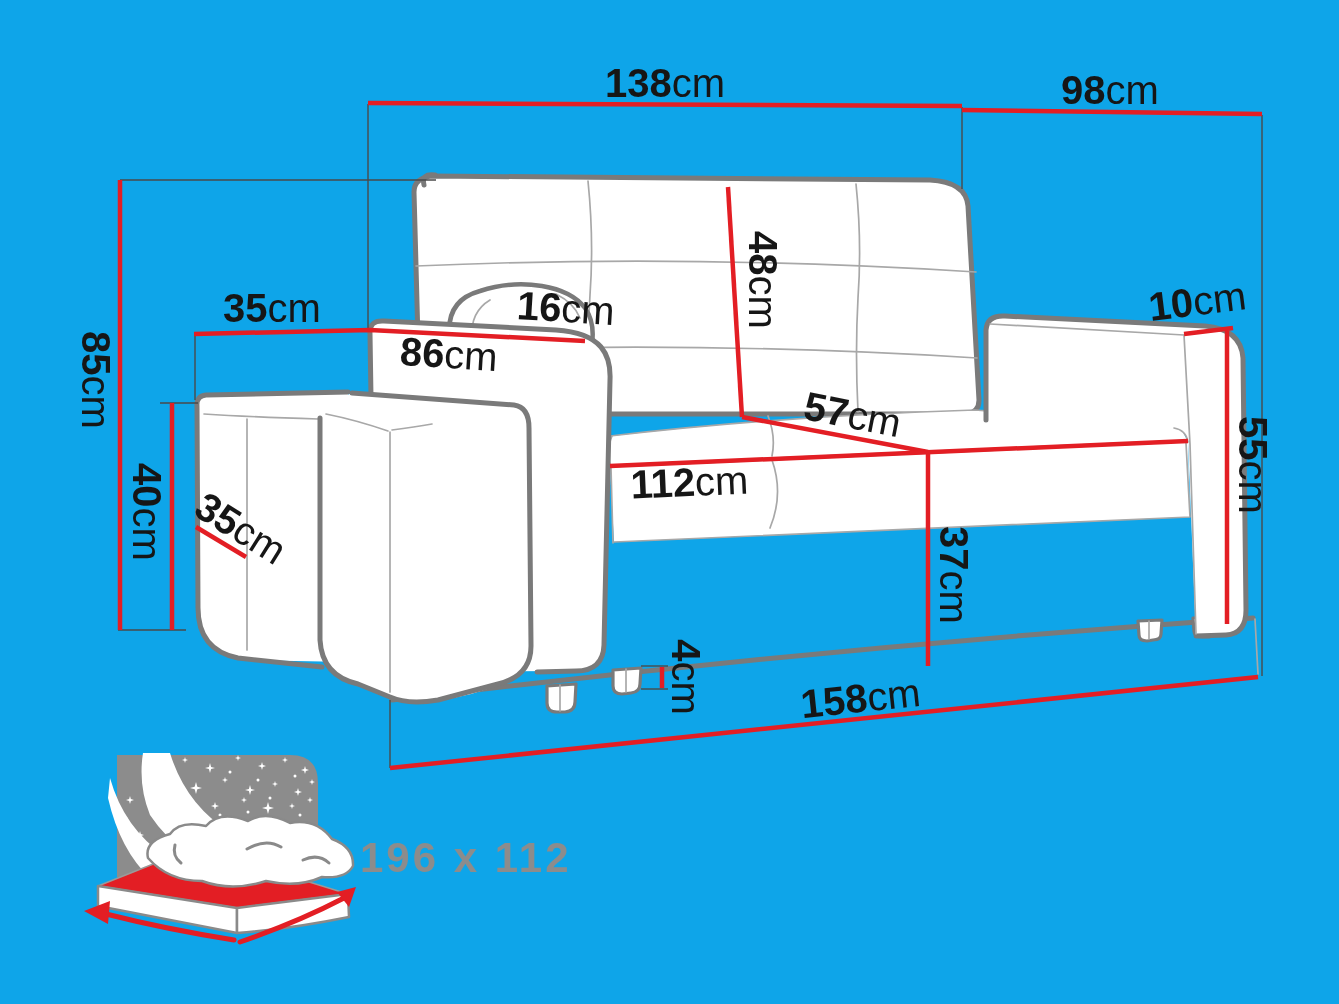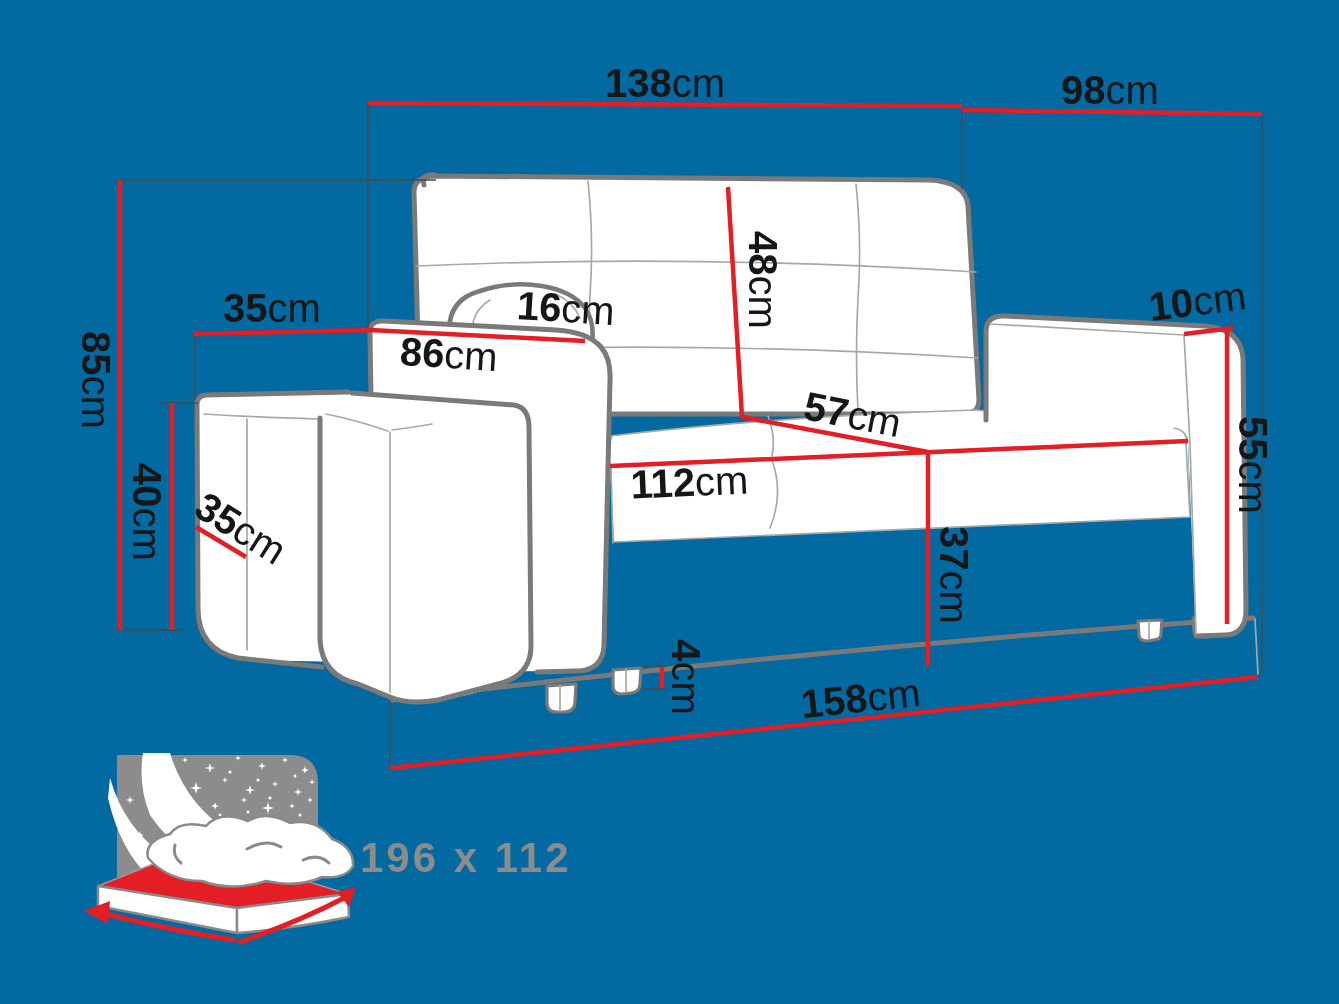--- a/index.html
+++ b/index.html
@@ -1,16 +1,16 @@
 <!DOCTYPE html>
 <html style="--red: #e31e24; --sofa-line: #7a7a7a; --seam-line: #a8a8a8; --ext-line: #4a4a4a; --label-color: #161616; --icon-gray: #8c8c8c;"><head>
 <meta charset="utf-8">
 <style>
   html,body{margin:0;padding:0;background:#fff;}
-  .stage{position:relative;width:1339px;height:1004px;background:#0369a1;overflow:hidden;}
+  .stage{position:relative;width:1339px;height:1004px;background:#0ea5e9;overflow:hidden;}
   svg{display:block;}
   .red-line{stroke:var(--red,#e31e24);stroke-width:4.5;fill:none;stroke-linecap:butt;}
   .ext-line{stroke:var(--ext-line,#4a4a4a);stroke-width:1.4;fill:none;}
   .outline{fill:#fff;stroke:var(--sofa-line,#7a7a7a);stroke-width:5;stroke-linecap:round;stroke-linejoin:round;}
   .fill-only{fill:#fff;stroke:none;}
   .stroke5{fill:none;stroke:var(--sofa-line,#7a7a7a);stroke-width:5;stroke-linecap:round;stroke-linejoin:round;}
   .stroke3{fill:none;stroke:var(--sofa-line,#7a7a7a);stroke-width:3.2;stroke-linecap:round;stroke-linejoin:round;}
   .leg{fill:#fff;stroke:var(--sofa-line,#7a7a7a);stroke-width:3.2;stroke-linejoin:round;}
   .seam{fill:none;stroke:var(--seam-line,#a8a8a8);stroke-width:1.7;stroke-linecap:round;}
   text.dim{font-family:"Liberation Sans",sans-serif;font-size:40px;fill:var(--label-color,#161616);}

